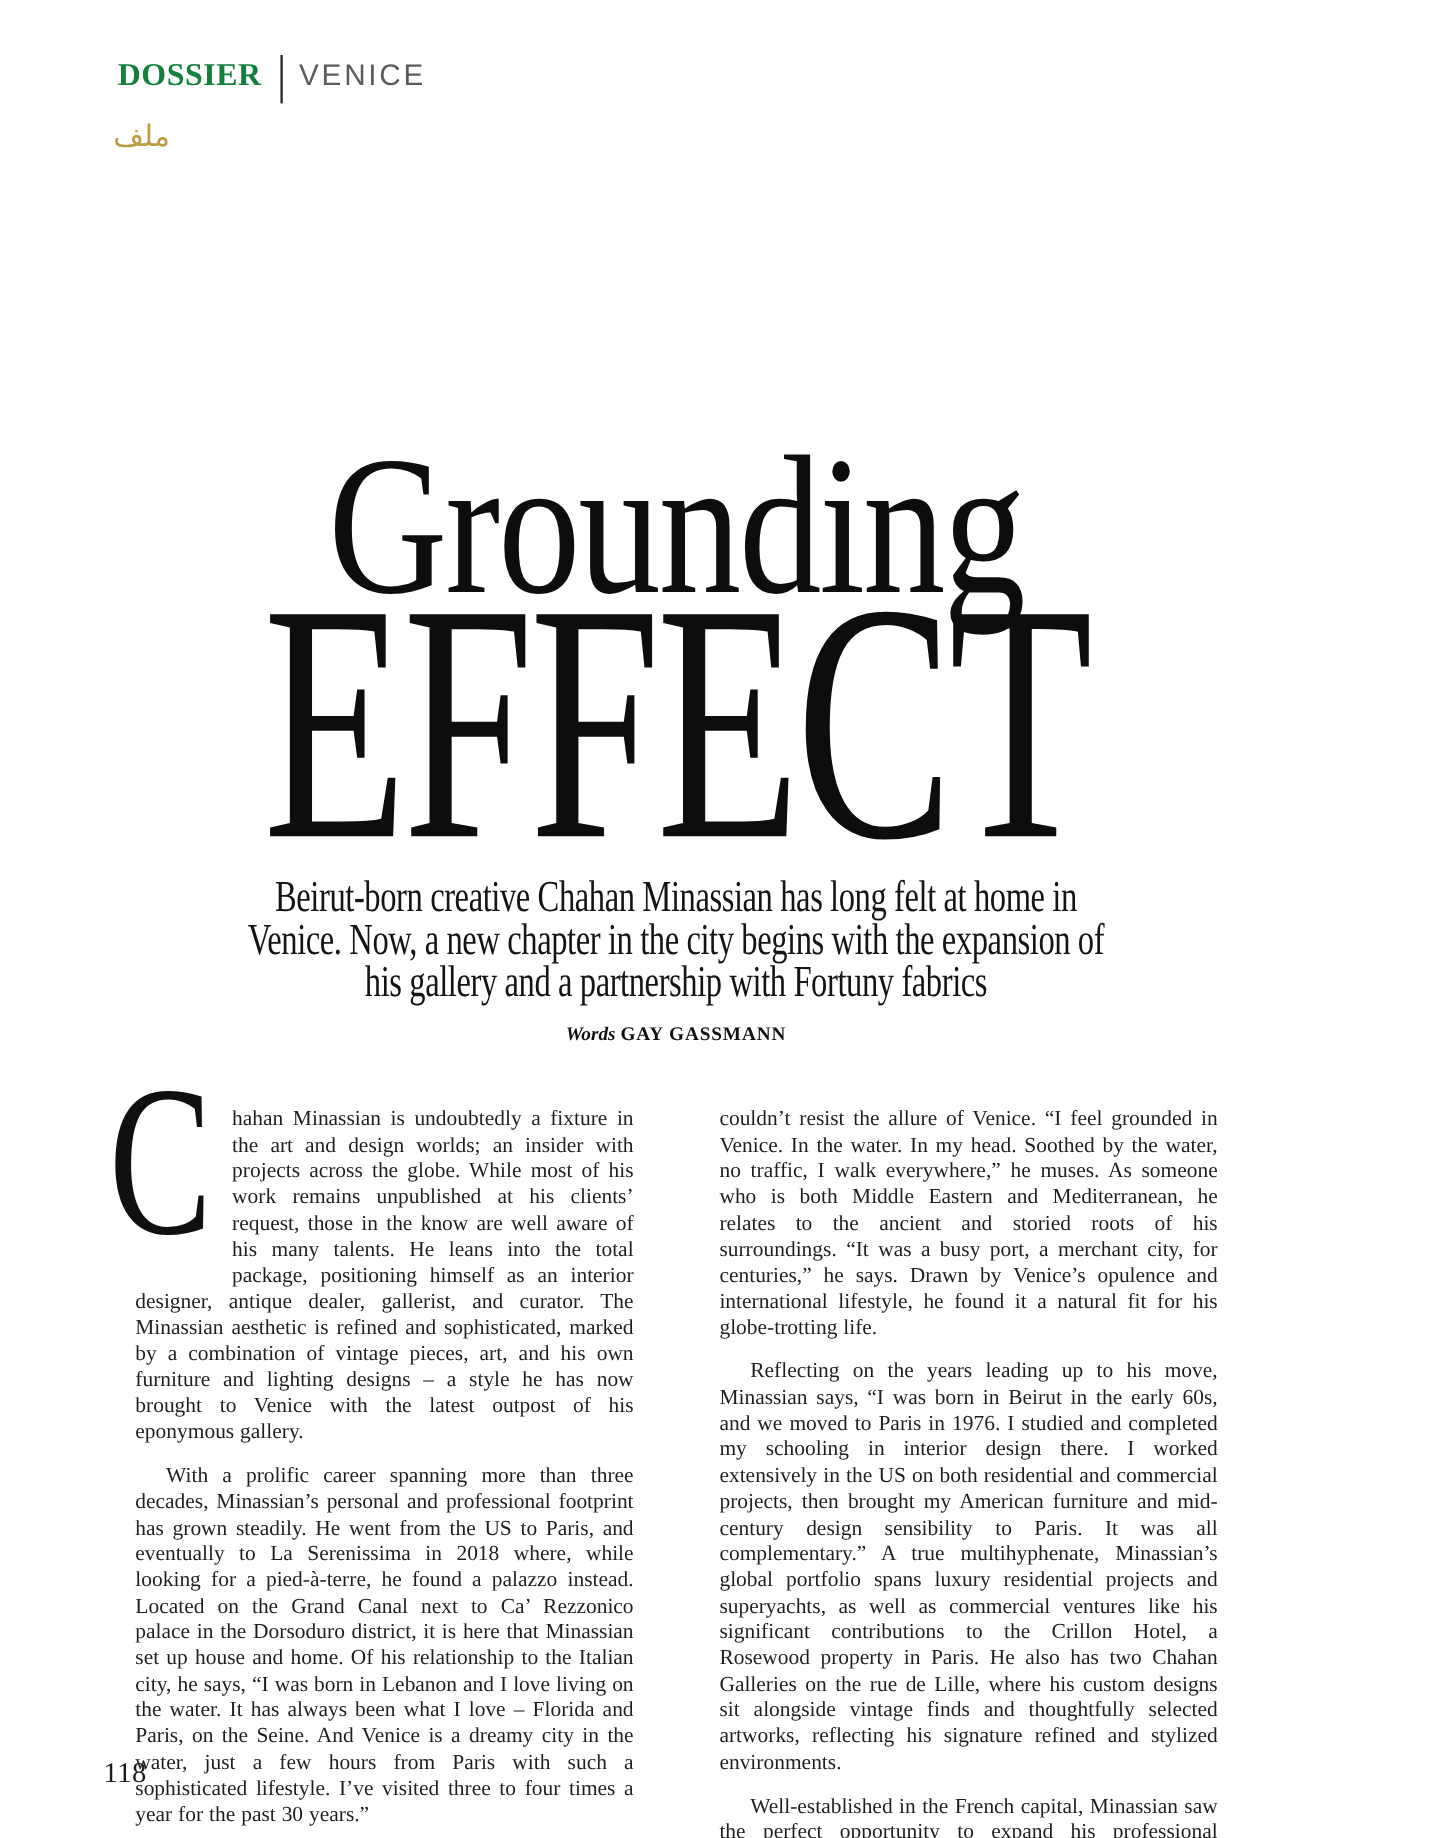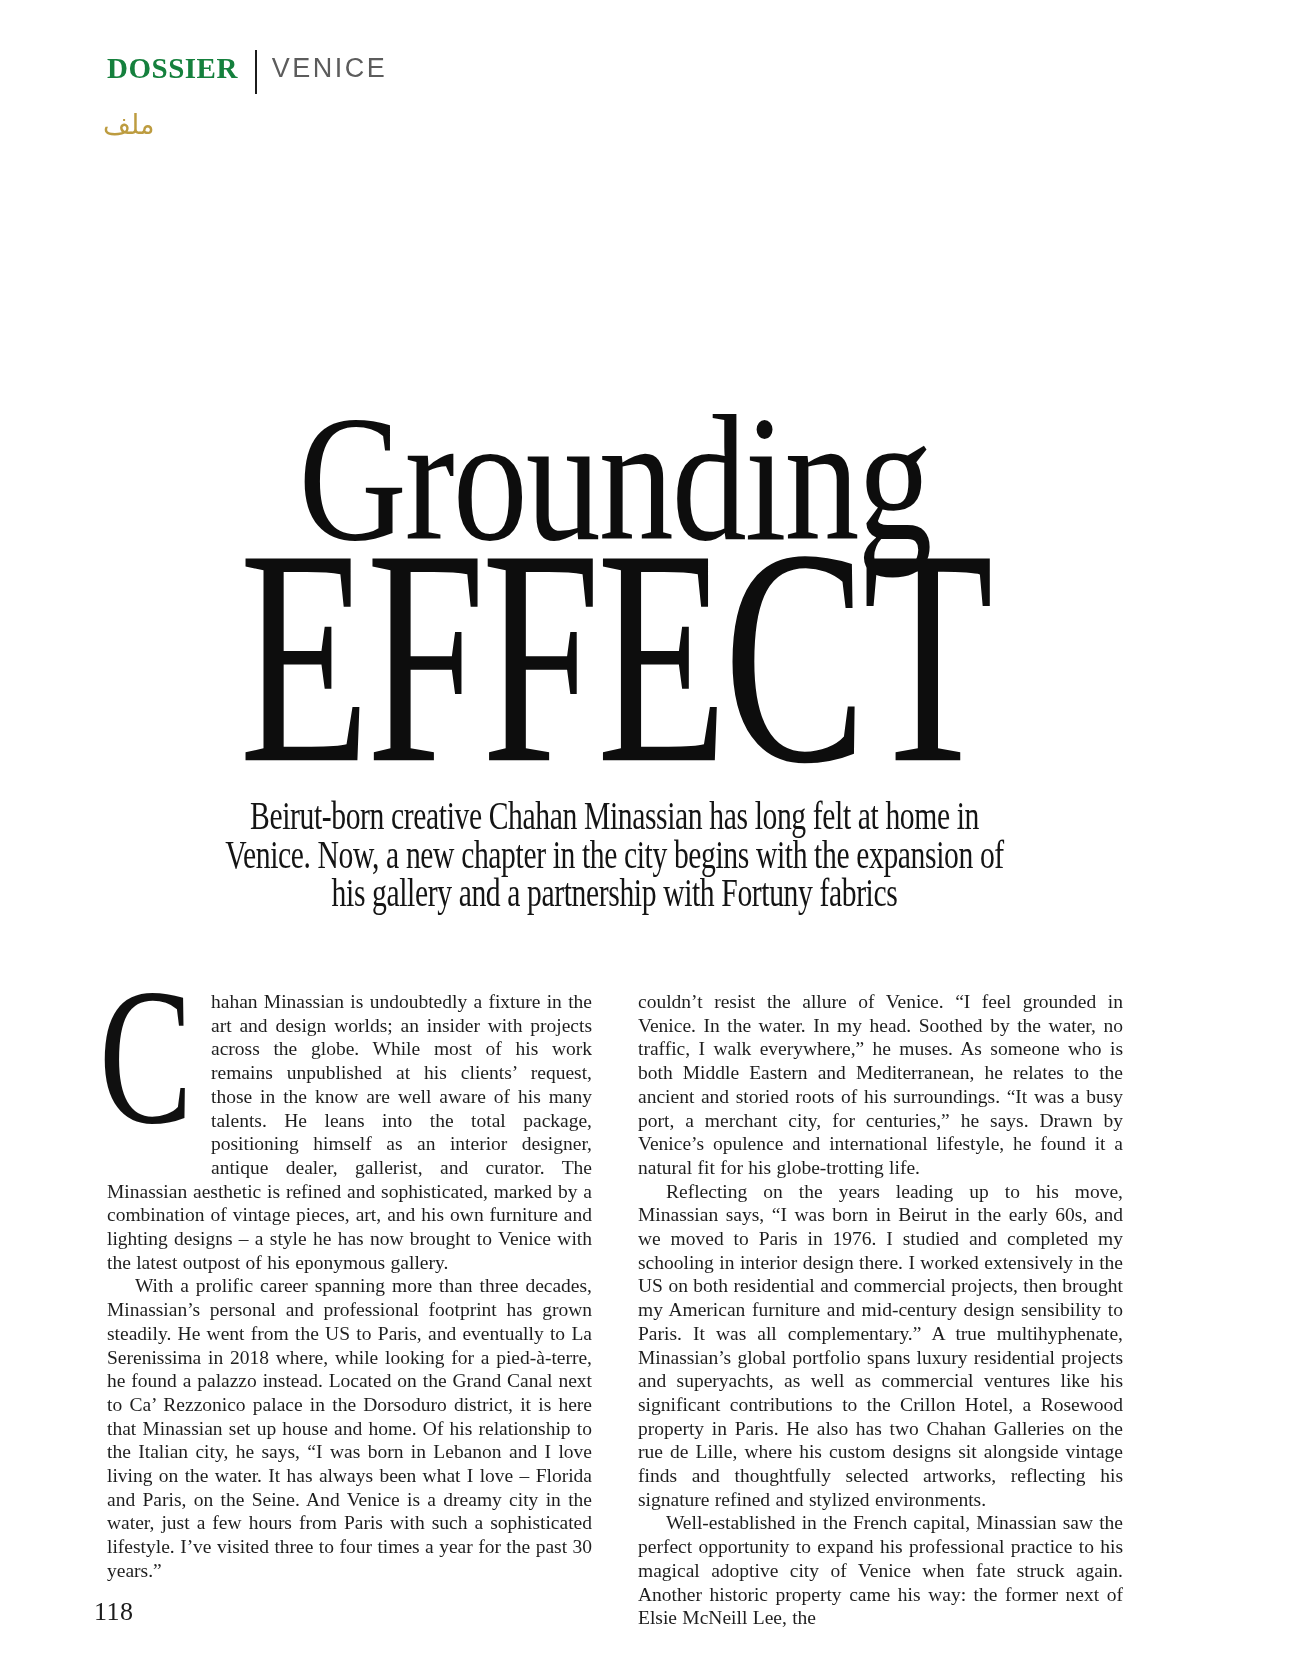--- a/index.html
+++ b/index.html
@@ -79,21 +79,21 @@
   .article-body {
     position: absolute; left: 107px; top: 990px; width: 1016px;
     display: flex; gap: 46px;
   }
   .col {
     width: 485px;
     font-size: 19.5px; line-height: 23.7px;
     text-align: justify; color: #1e1e1e;
     word-spacing: 0.5px;
   }
-  .col p { margin: 0; }
+  .col p { margin: 16px; }
   .col p + p { text-indent: 28px; }
 
   .dropcap {
     float: left; width: 104px; height: 166px;
     position: relative;
   }
   .dropcap-glyph {
     position: absolute; left: -8px; top: -31px;
     font-size: 195px; line-height: 1; color: #101010;
     transform: scale(0.72, 1.0); transform-origin: left top;
@@ -121,20 +121,24 @@
 
   <div class="title-script">Grounding</div>
   <div class="title-caps">EFFECT</div>
 
   <div class="standfirst">
     <div>Beirut-born creative Chahan Minassian has long felt at home in</div>
     <div>Venice. Now, a new chapter in the city begins with the expansion of</div>
     <div>his gallery and a partnership with Fortuny fabrics</div>
   </div>
 
+  <div class="byline">
+    <span class="byline-label">Words</span>
+    <span class="byline-author">GAY GASSMANN</span>
+  </div>
 
   <div class="article-body">
     <div class="col">
       <div class="dropcap">
         <span class="dropcap-glyph">C</span>
       </div>
       <p>hahan Minassian is undoubtedly a fixture in the art and design worlds; an insider with projects across the globe. While most of his work remains unpublished at his clients’ request, those in the know are well aware of his many talents. He leans into the total package, positioning himself as an interior designer, antique dealer, gallerist, and curator. The Minassian aesthetic is refined and sophisticated, marked by a combination of vintage pieces, art, and his own furniture and lighting designs – a style he has now brought to Venice with the latest outpost of his eponymous gallery.</p>
       <p>With a prolific career spanning more than three decades, Minassian’s personal and professional footprint has grown steadily. He went from the US to Paris, and eventually to La Serenissima in 2018 where, while looking for a pied-à-terre, he found a palazzo instead. Located on the Grand Canal next to Ca’ Rezzonico palace in the Dorsoduro district, it is here that Minassian set up house and home. Of his relationship to the Italian city, he says, “I was born in Lebanon and I love living on the water. It has always been what I love – Florida and Paris, on the Seine. And Venice is a dreamy city in the water, just a few hours from Paris with such a sophisticated lifestyle. I’ve visited three to four times a year for the past 30 years.”</p>
     </div>
     <div class="col">

